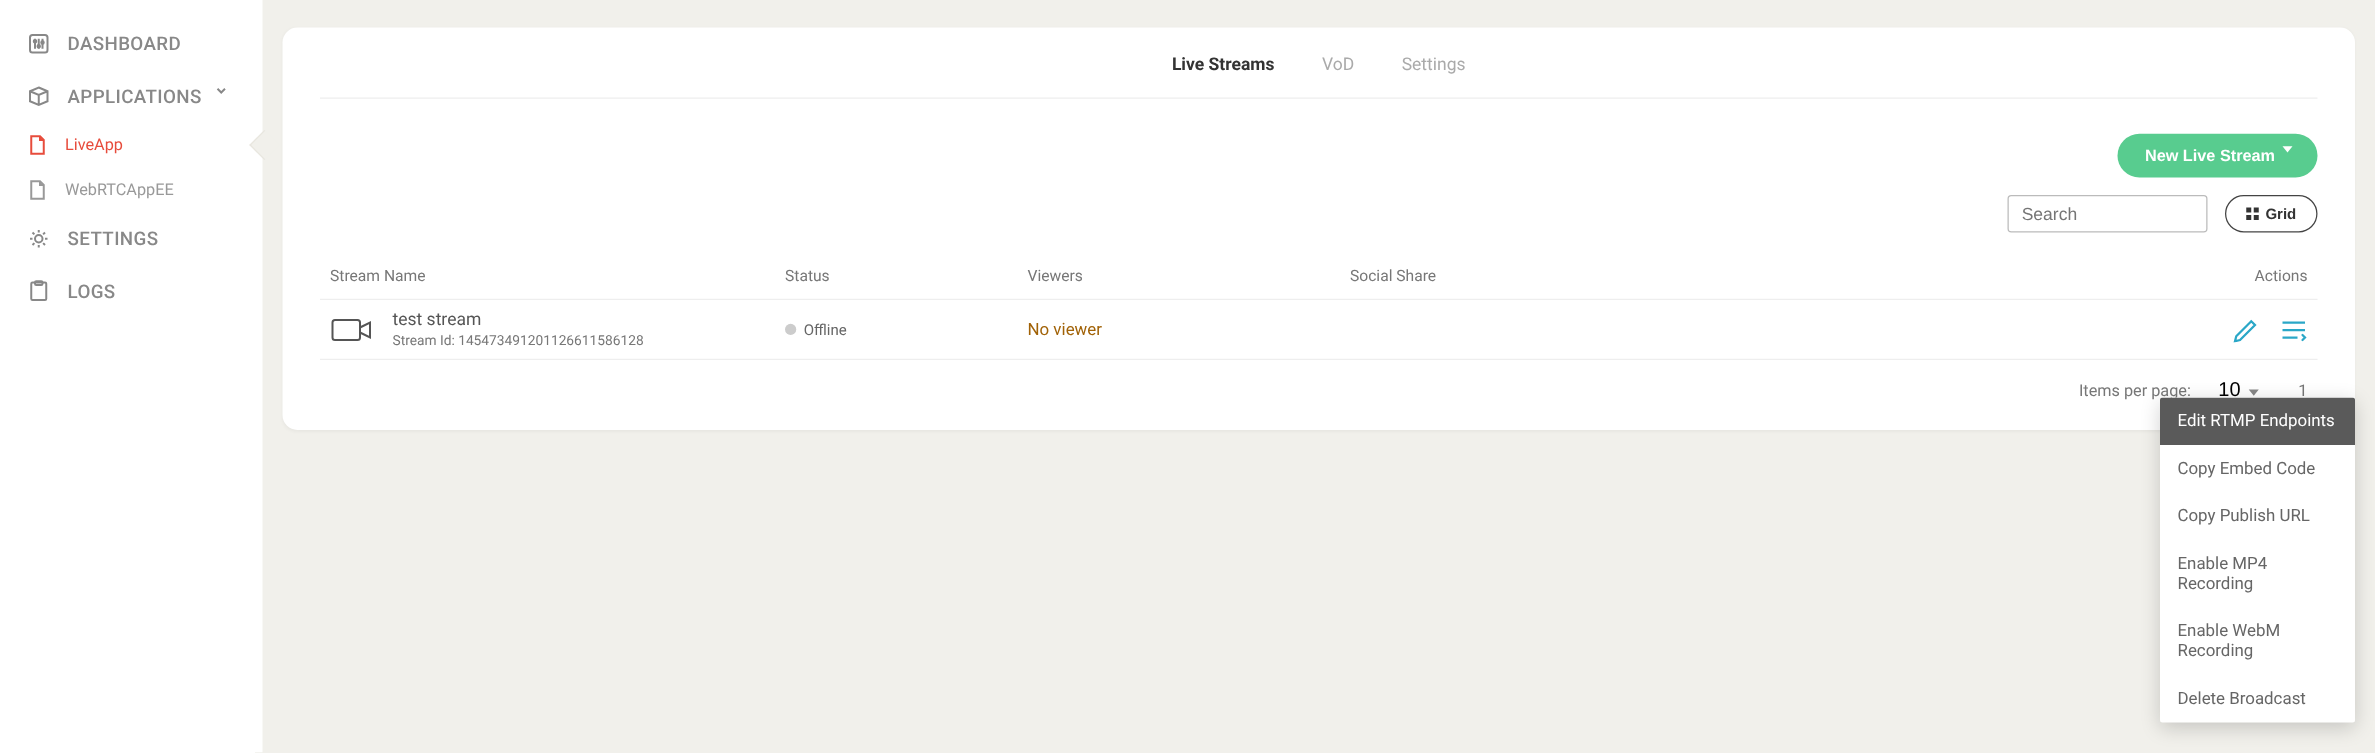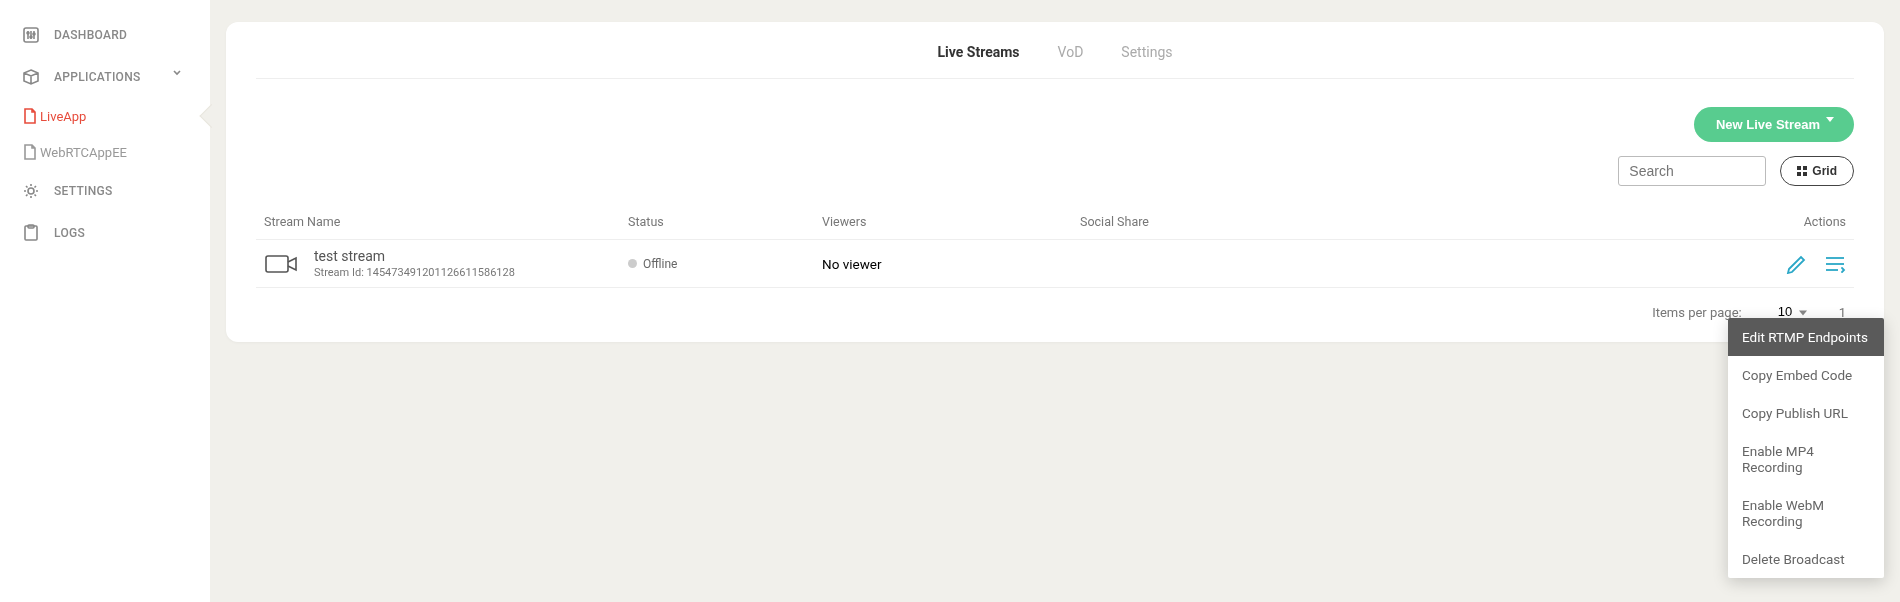--- a/index.html
+++ b/index.html
@@ -1,44 +1,44 @@
 <!DOCTYPE html>
 <html><head>
   <meta charset="utf-8">
   <style>
     * { margin:0; padding:0; box-sizing:border-box; }
     body { font-family:-apple-system,BlinkMacSystemFont,"Segoe UI",Roboto,sans-serif; background:#f1f0eb; color:#666; font-size:14px; overflow:hidden; }
     .app { display:flex; width:1900px; height:602px; }
 
     
     .sidebar { width:210px; background:#fff; padding:14px 0; display:flex; flex-direction:column; }
-    .nav-item { display:flex; align-items:center; gap:14px; padding:12px 22px; color:#888; cursor:pointer; font-size:12px; font-weight:500; letter-spacing:.3px; }
+    .nav-item { display:flex; align-items:center; gap:14px; padding:12px 22px; color:#888; cursor:pointer; font-size:15px; font-weight:500; letter-spacing:.3px; }
     .nav-item svg { width:18px; height:18px; fill:none; stroke:#888; stroke-width:1.6; }
     .nav-item.apps { justify-content:flex-start; position:relative; }
     .nav-item .chev { position:absolute; right:20px; }
-    .sub-item { display:flex; align-items:center; gap:2px; padding:10px 22px; color:#999; font-size:13px; cursor:pointer; position:relative; }
+    .sub-item { display:flex; align-items:center; gap:14px; padding:10px 22px; color:#999; font-size:13px; cursor:pointer; position:relative; }
     .sub-item svg { width:16px; height:16px; fill:none; stroke:#999; stroke-width:1.6; }
     .sub-item.active { color:#e74c3c; }
     .sub-item.active svg { stroke:#e74c3c; }
     .sub-item.active::after { content:""; position:absolute; right:-10px; top:50%; transform:translateY(-50%) rotate(45deg); width:16px; height:16px; background:#f1f0eb; border-left:1px solid #e8e6df; border-bottom:1px solid #e8e6df; }
 
     
     .main { flex:1; padding:22px 16px; }
     .card { background:#fff; border-radius:12px; padding:0 30px 20px; box-shadow:0 1px 3px rgba(0,0,0,.04); position:relative; }
 
     .tabs { display:flex; justify-content:center; gap:38px; padding:18px 0 14px; border-bottom:1px solid #eee; }
     .tab { color:#aaa; font-size:14px; cursor:pointer; padding:4px 0; }
     .tab.active { color:#333; font-weight:700; }
 
     .actions-row { display:flex; justify-content:flex-end; padding:28px 0 14px; }
     .btn-new { background:#58cc8f; color:#fff; border:none; border-radius:20px; padding:10px 20px 10px 22px; font-size:13px; font-weight:700; cursor:pointer; display:flex; gap:6px; }
     .btn-new::after { content:""; border-left:4px solid transparent; border-right:4px solid transparent; border-top:5px solid #fff; }
 
     .filter-row { display:flex; justify-content:flex-end; gap:14px; padding-bottom:18px; }
-    .search-input { width:148px; height:30px; border:1px solid #bbb; border-radius:3px; padding:0 10px; font-size:14px; color:#555; }
+    .search-input { width:160px; height:30px; border:1px solid #bbb; border-radius:3px; padding:0 10px; font-size:14px; color:#555; }
     .btn-grid { border:1px solid #444; border-radius:18px; background:#fff; padding:7px 16px; font-size:12px; font-weight:600; display:flex; align-items:center; gap:5px; cursor:pointer; color:#333; }
     .grid-ic { display:inline-block; width:10px; height:10px; background:
       linear-gradient(#333,#333) 0 0/4px 4px no-repeat,
       linear-gradient(#333,#333) 6px 0/4px 4px no-repeat,
       linear-gradient(#333,#333) 0 6px/4px 4px no-repeat,
       linear-gradient(#333,#333) 6px 6px/4px 4px no-repeat; }
 
     .table-header { display:flex; padding:10px 8px; color:#777; font-size:12.5px; }
     .col-name { flex:0 0 364px; }
     .col-status { flex:0 0 194px; }
@@ -46,27 +46,27 @@
     .col-social { flex:1; }
     .col-actions { flex:0 0 100px; text-align:right; }
 
     .table-row { display:flex; align-items:center; border-top:1px solid #eee; border-bottom:1px solid #eee; padding:8px 8px; }
     .stream-cell { display:flex; align-items:center; gap:14px; flex:0 0 364px; }
     .cam-ic { width:36px; height:24px; fill:none; stroke:#555; stroke-width:1.6; }
     .stream-name { color:#555; font-size:14px; }
     .stream-id { color:#777; font-size:11px; margin-top:2px; }
     .status-cell { flex:0 0 194px; display:flex; align-items:center; gap:6px; color:#666; font-size:12px; }
     .dot { width:9px; height:9px; border-radius:50%; background:#ccc; }
-    .viewers-cell { flex:0 0 258px; color:#000000; font-size:13.5px; }
+    .viewers-cell { flex:0 0 258px; color:#a16207; font-size:13.5px; }
     .social-cell { flex:1; }
     .actions-cell { flex:0 0 100px; display:flex; justify-content:flex-end; gap:16px; }
     .act-ic { width:22px; height:20px; fill:none; stroke:#2aa7c7; stroke-width:1.8; cursor:pointer; }
 
     .pagination { display:flex; justify-content:flex-end; align-items:center; gap:18px; padding:14px 8px 0; color:#777; font-size:13px; }
-    .items-select { border:none; border-bottom:1px solid #999; background:none; font-size:13px; padding:2px 18px 2px 4px; appearance:none; position:relative;margin-left:14px; }
+    .items-select { border:none; border-bottom:1px solid #999; background:none; font-size:16px; padding:2px 18px 2px 4px; appearance:none; position:relative; }
     .sel-wrap { position:relative; margin-right:10px; }
     .sel-wrap::after { content:""; position:absolute; right:4px; top:50%; border-left:4px solid transparent; border-right:4px solid transparent; border-top:5px solid #888; transform:translateY(-30%); }
 
     .dropdown { position:absolute; right:0; top:296px; width:156px; background:#fff; box-shadow:0 4px 16px rgba(0,0,0,.18); border-radius:2px; overflow:hidden; z-index:10; }
     .dropdown-item { padding:11px 14px; font-size:13.5px; color:#666; cursor:pointer; }
     .dropdown-item.highlight { background:#5a5a5a; color:#fff; }
   </style>
 </head>
 <body>
 

